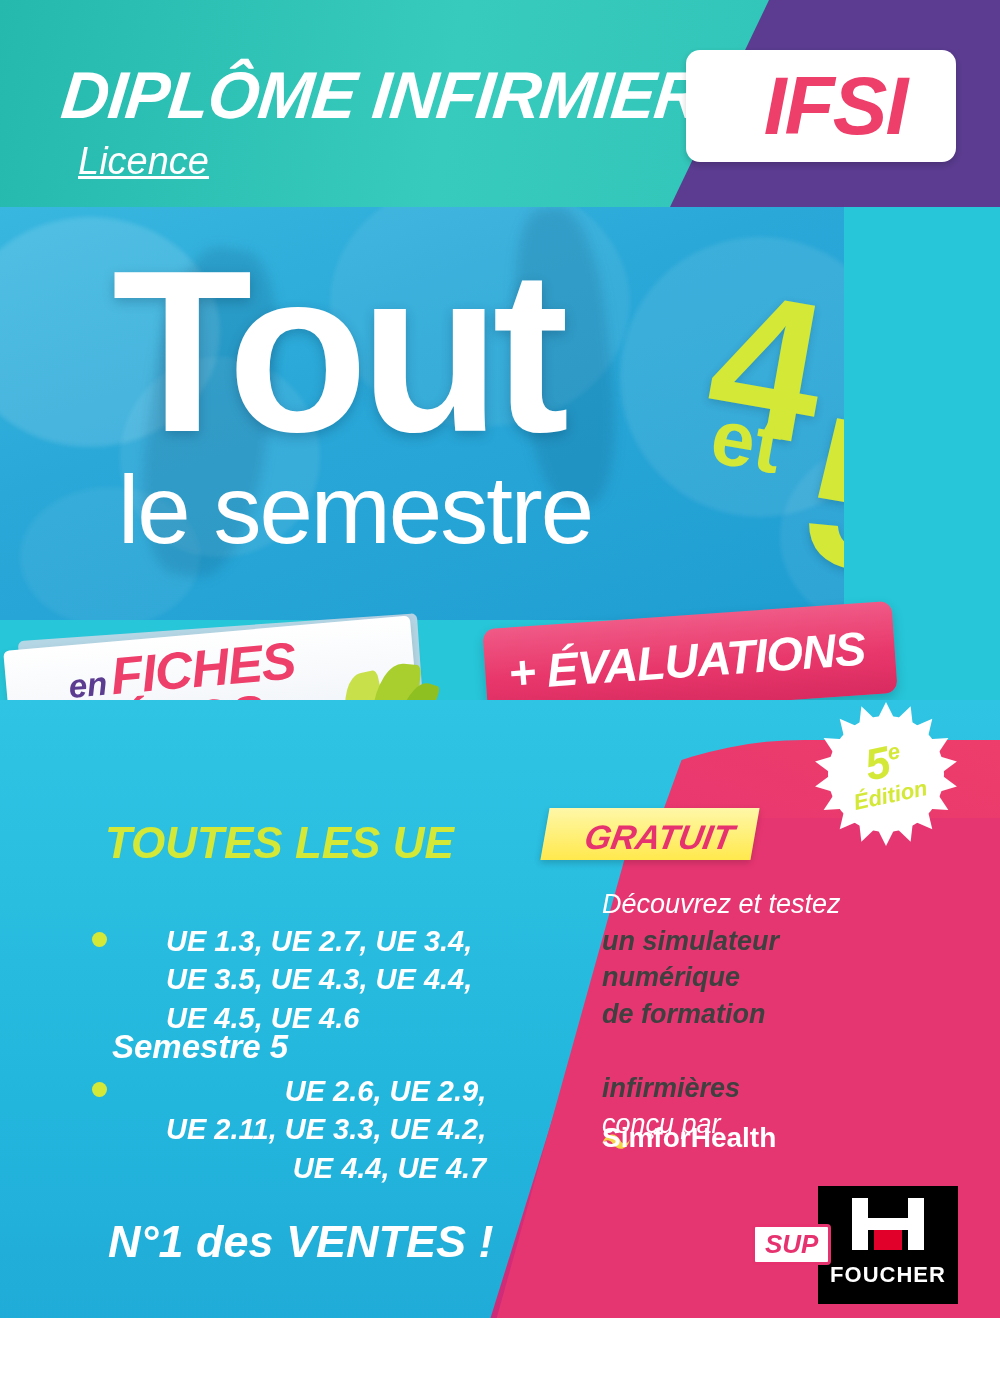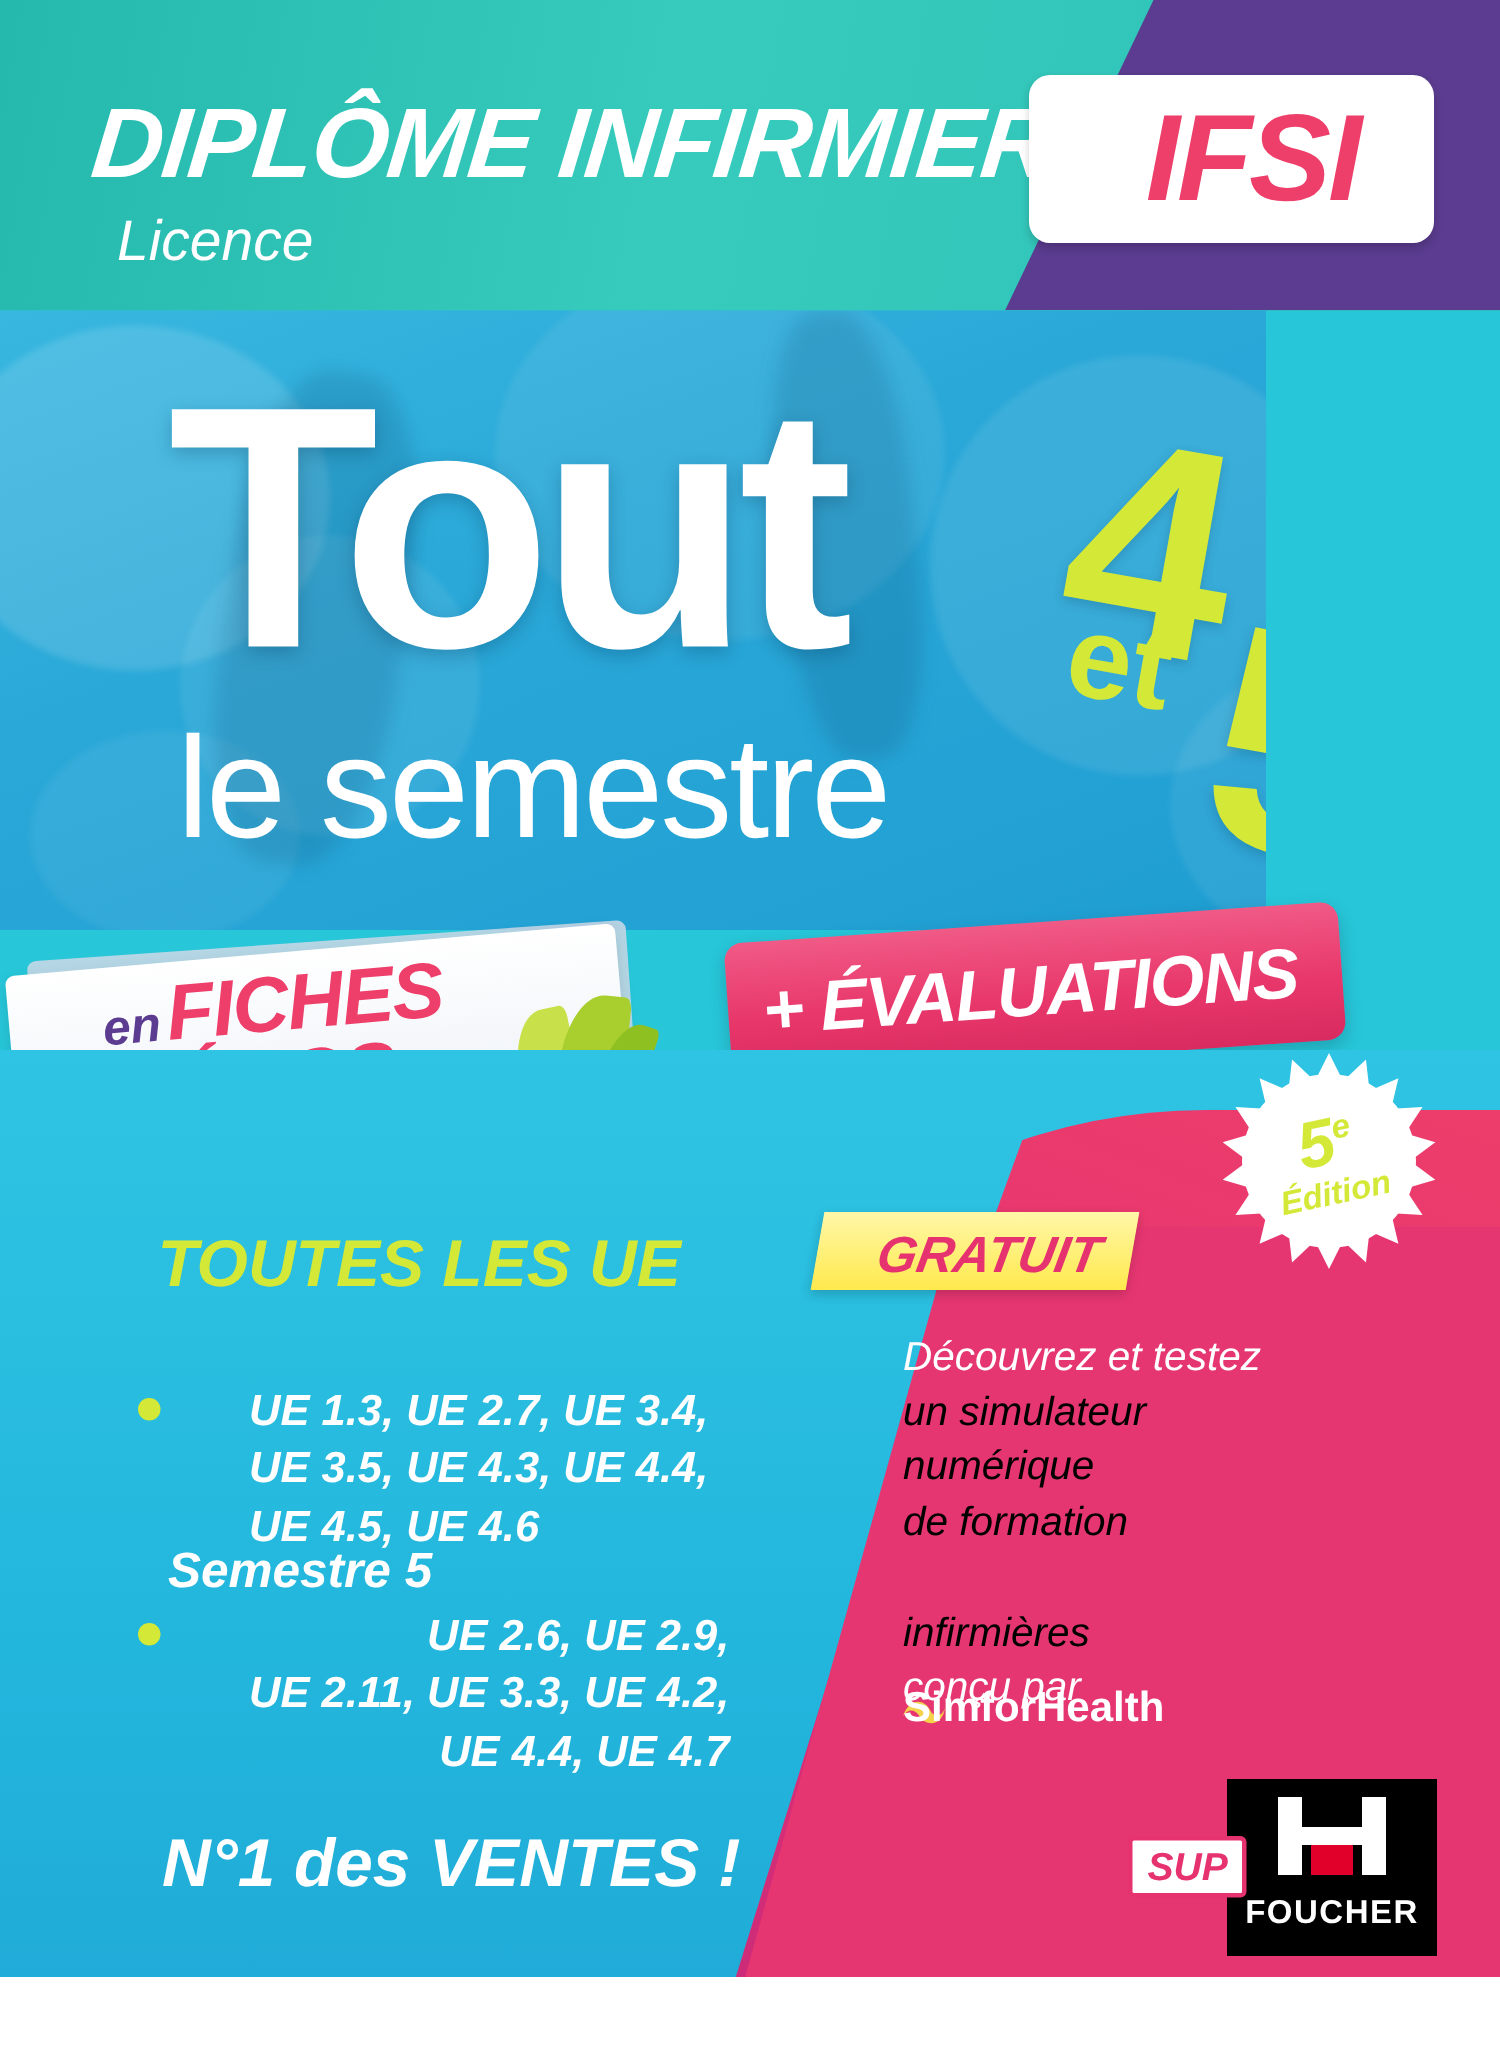--- a/index.html
+++ b/index.html
@@ -55,20 +55,21 @@
   }
   .title-sub {
     position: absolute;
     left: 78px;
     top: 142px;
     font-size: 38px;
     color: #ffffff;
     font-style: italic;
     font-weight: normal;
     line-height: 1;
+    text-decoration: underline;
   }
   .ifsi-badge {
     position: absolute;
     right: 44px;
     top: 50px;
     width: 270px;
     height: 112px;
     background: #ffffff;
     border-radius: 14px;
     box-shadow: 0 3px 6px rgba(0,0,0,.18);
@@ -131,21 +132,20 @@
   }
   .semestre {
     position: absolute;
     left: 118px;
     top: 255px;
     font-size: 96px;
     color: #ffffff;
     font-weight: normal;
     line-height: 1;
     letter-spacing: -2px;
-    margin-top: 16px;
   }
   .num4 {
     position: absolute;
     left: 712px;
     top: 60px;
     font-size: 200px;
     font-weight: bold;
     color: #d4e837;
     line-height: 1;
     transform: rotate(10deg);
@@ -418,21 +418,21 @@
   .promo {
     position: absolute;
     left: 602px;
     top: 186px;
     width: 330px;
     font-size: 27px;
     font-style: italic;
     color: #ffffff;
     line-height: 1.36;
   }
-  .promo .hl { color: #000000; font-weight: normal; }
+  .promo .hl { color: #404040; font-weight: bold; }
   .simfor {
     position: absolute;
     left: 602px;
     top: 422px;
     font-size: 28px;
     font-weight: bold;
     color: #ffffff;
     white-space: nowrap;
   }
   .simfor-mark {

